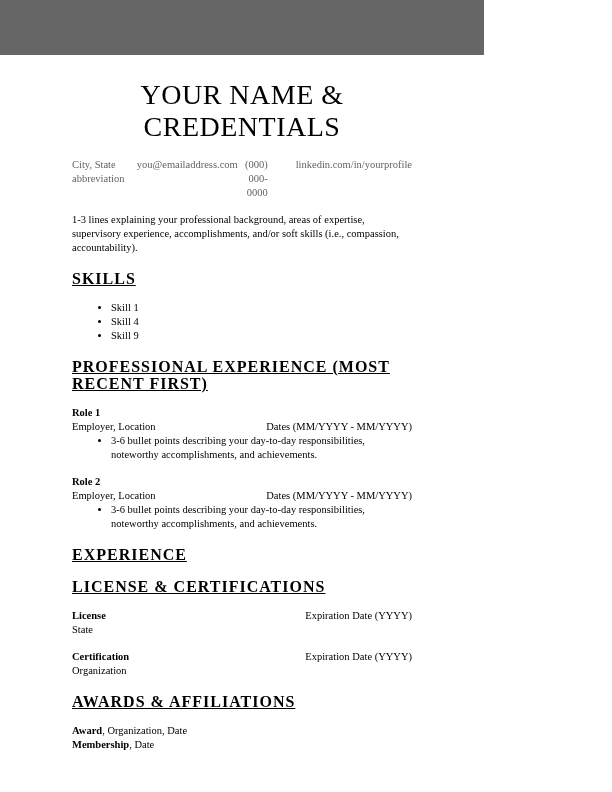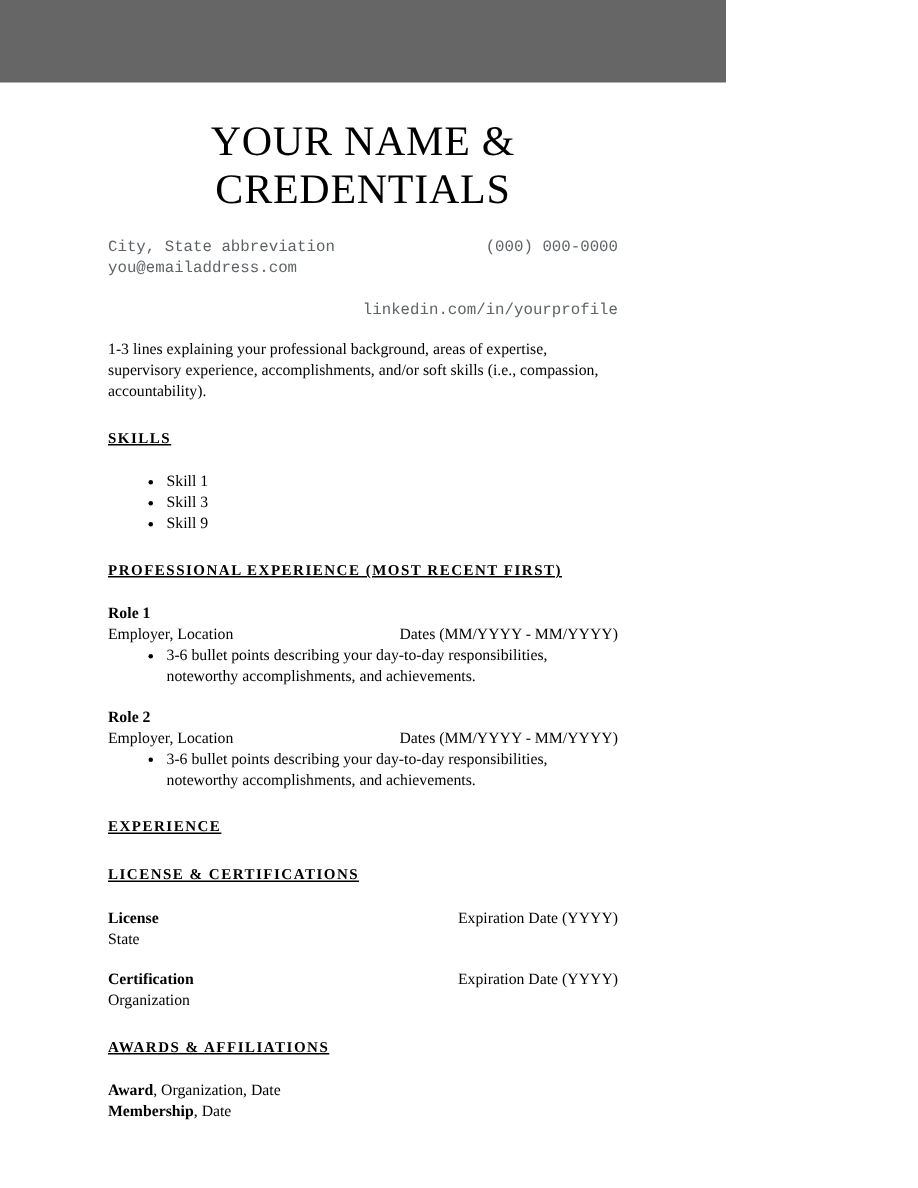--- a/index.html
+++ b/index.html
@@ -26,28 +26,28 @@
     letter-spacing: 0.5px;
     color: #000000;
   }
 
   .contact-row {
     margin-top: 15px;
     display: flex;
     justify-content: space-between;
     color: #5f6368;
   }
-  .contact-col { display: flex; flex-direction: column; font-family: Liberation Mono, monospace; }
+  .contact-col { display: flex; flex-direction: row; }
   .contact-col.right { text-align: right; gap: 28px; }
 
   .summary { margin-top: 13px; }
 
   .section-heading {
     margin: 15px 0 14px 0;
-    font-size: 10px;
+    font-size: 16px;
     line-height: 17px;
     font-weight: 700;
     letter-spacing: 1px;
     text-decoration: underline;
   }
 
   ul.bullets { margin: 0; padding: 0 0 0 39px; list-style: disc; }
   ul.bullets li { padding-left: 0; }
 
   .role { margin-bottom: 13px; }
@@ -79,21 +79,21 @@
         <span class="line">linkedin.com/in/yourprofile</span>
       </div>
     </div>
 
     <p class="summary">1-3 lines explaining your professional background, areas of expertise, supervisory experience, accomplishments, and/or soft skills (i.e., compassion, accountability).</p>
 
     <div>
       <h2 class="section-heading">SKILLS</h2>
       <ul class="bullets">
         <li>Skill 1</li>
-        <li>Skill 3</li>
+        <li>Skill 4</li>
         <li>Skill 9</li>
       </ul>
     </div>
 
     <div>
       <h2 class="section-heading">PROFESSIONAL EXPERIENCE (MOST RECENT FIRST)</h2>
 
       <div class="role">
         <span class="line bold">Role 1</span>
         <div class="split-row">

